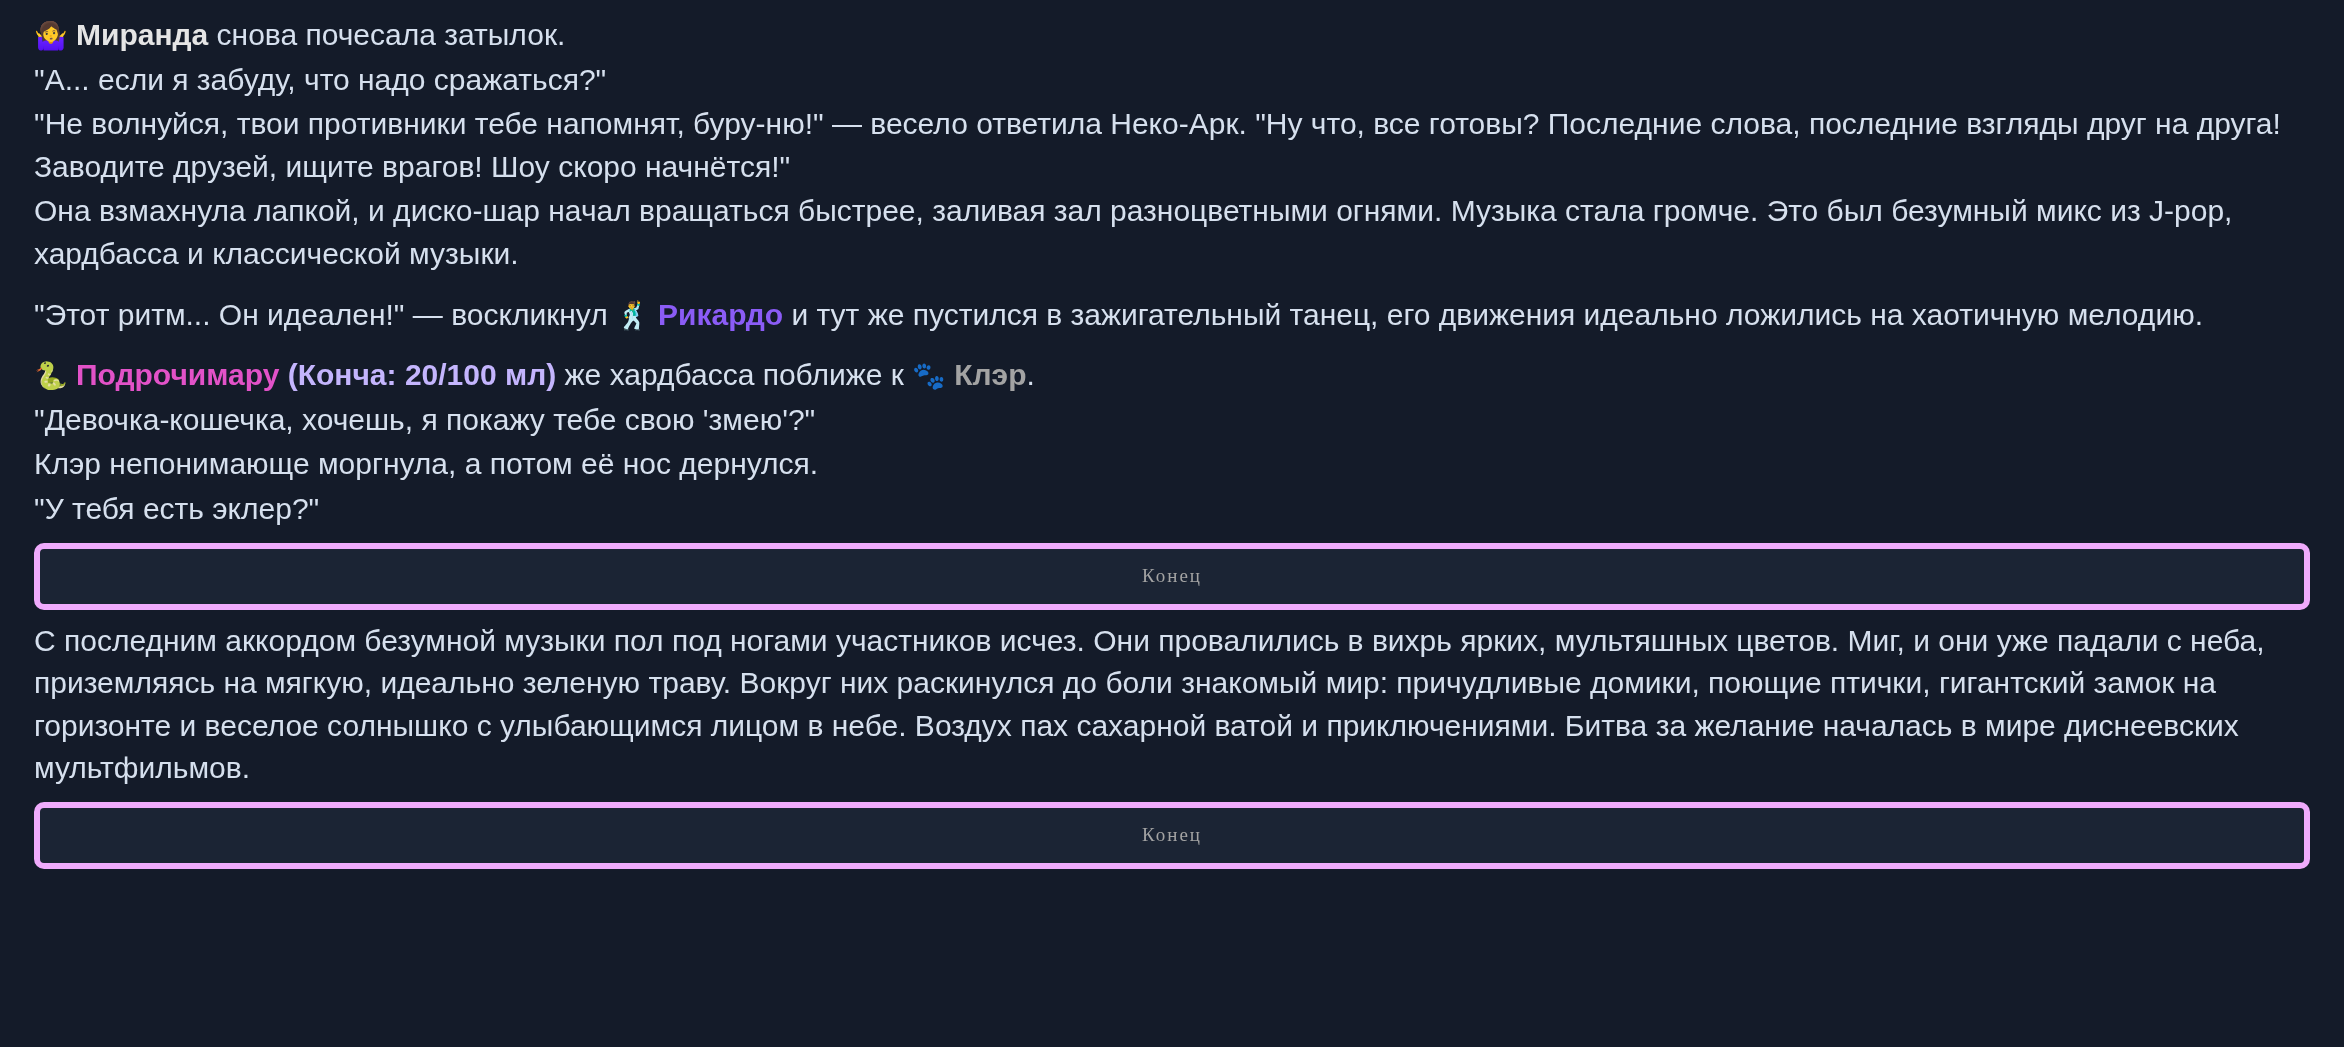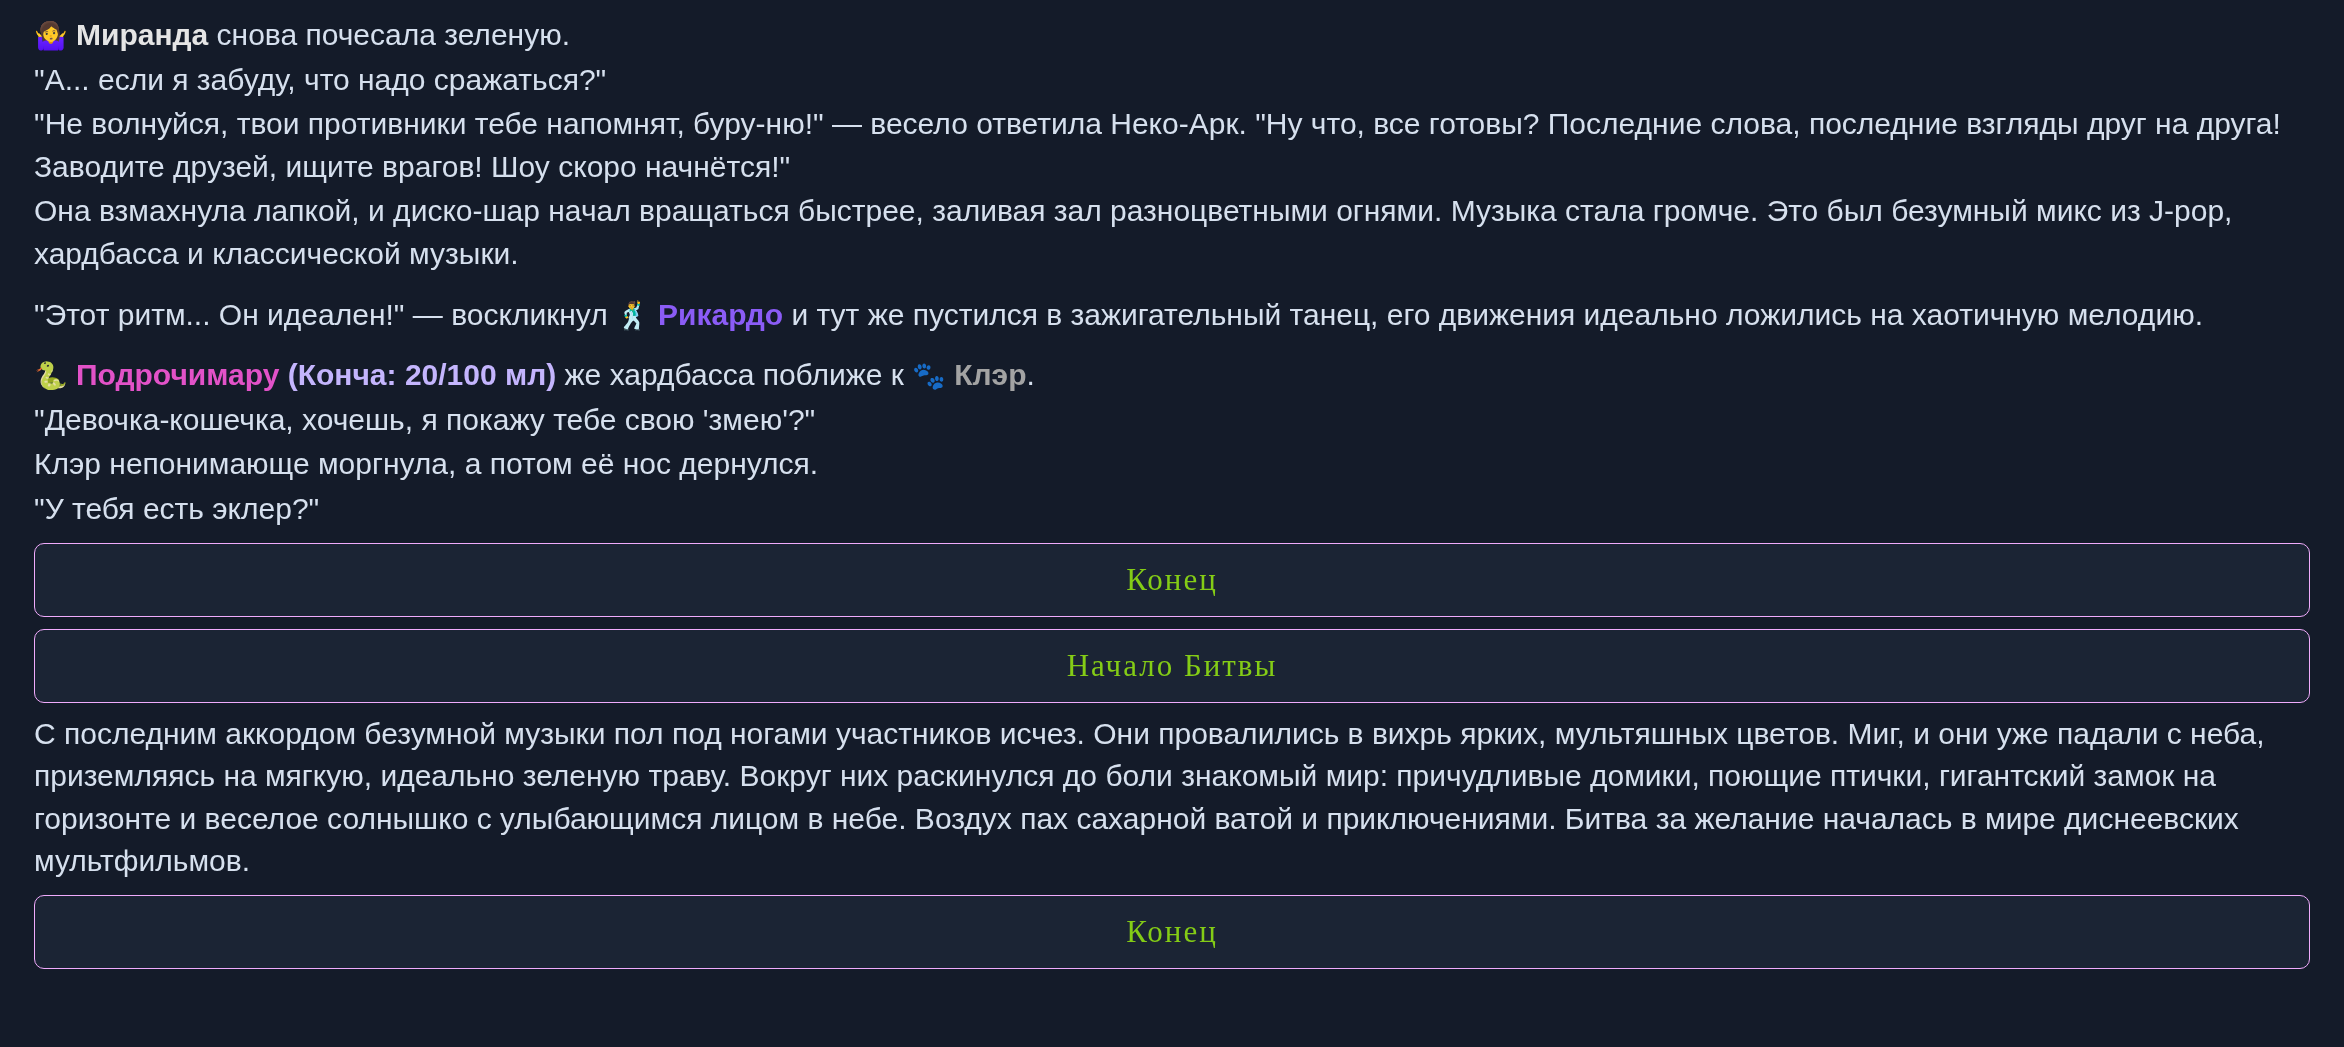--- a/index.html
+++ b/index.html
@@ -36,39 +36,39 @@
   .n-podro   { color: #e252c8; text-align: right; }
   .n-clair   { color: #a3a3a3; }
   .meter     { color: #c4b5fd; font-weight: bold; }
   .sep-button {
     display: block;
     width: 100%;
     box-sizing: border-box;
     margin: 12px 0 0 0;
     padding: 14px 0;
     background: #1b2434;
-    border: 1px solid #f0abfc;
+    border: 6px solid #f0abfc;
     border-radius: 10px;
-    color: #84cc16;
+    color: #a3a3a3;
     font-family: "Liberation Serif", serif;
-    font-size: 31px;
+    font-size: 19px;
     letter-spacing: 2px;
     text-align: center;
     cursor: pointer;
   }
   .block-gap { height: 10px; }
 </style>
 </head>
 <body>
 
 <div>
 
   <p class="para">
     <span class="emoji">🤷‍♀️</span>
-    <span class="name n-miranda">Миранда</span><span> снова почесала зеленую.</span>
+    <span class="name n-miranda">Миранда</span><span> снова почесала затылок.</span>
   </p>
 
   <p class="para">
     <span>"А... если я забуду, что надо сражаться?"</span>
   </p>
 
   <p class="para">
     <span>"Не волнуйся, твои противники тебе напомнят, буру-ню!" — весело ответила Неко-Арк. "Ну что, все готовы? Последние слова, последние взгляды друг на друга! Заводите друзей, ищите врагов! Шоу скоро начнётся!"</span>
   </p>
 
@@ -94,21 +94,20 @@
   <p class="para">
     <span>Клэр непонимающе моргнула, а потом её нос дернулся.</span>
   </p>
 
   <p class="para">
     <span>"У тебя есть эклер?"</span>
   </p>
 
   <div class="sep-button">Конец</div>
 
-  <div class="sep-button">Начало  Битвы</div>
 
   <div class="block-gap"></div>
 
   <p class="para">
     <span>С последним аккордом безумной музыки пол под ногами участников исчез. Они провалились в вихрь ярких, мультяшных цветов. Миг, и они уже падали с неба, приземляясь на мягкую, идеально зеленую траву. Вокруг них раскинулся до боли знакомый мир: причудливые домики, поющие птички, гигантский замок на горизонте и веселое солнышко с улыбающимся лицом в небе. Воздух пах сахарной ватой и приключениями. Битва за желание началась в мире диснеевских мультфильмов.</span>
   </p>
 
   <div class="sep-button">Конец</div>
 
 </div>

